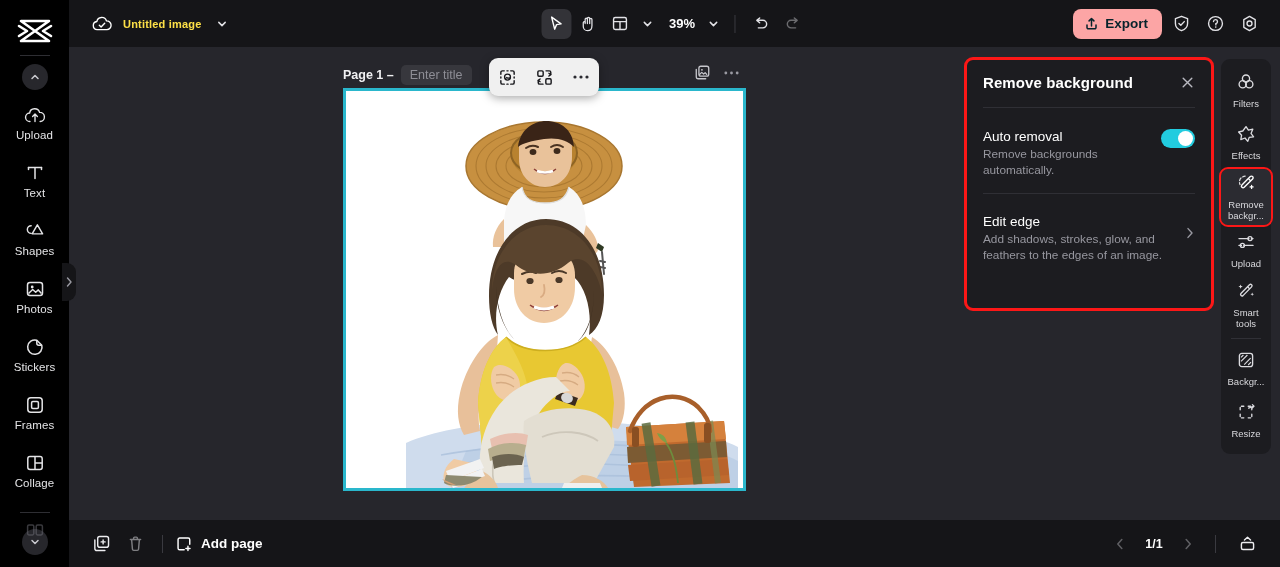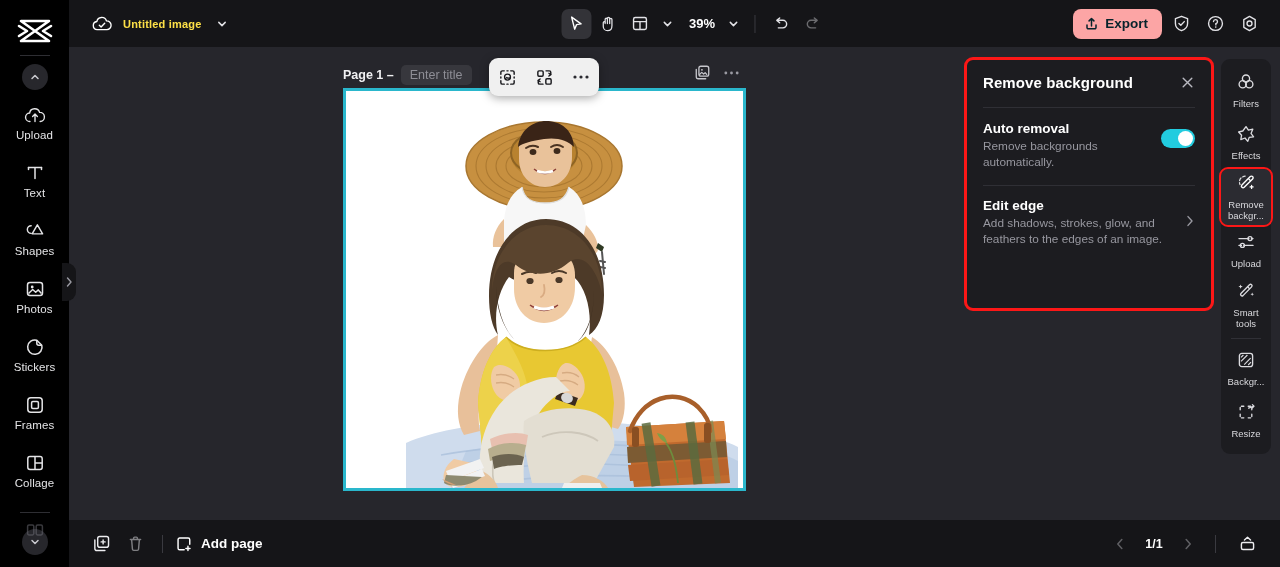--- a/index.html
+++ b/index.html
@@ -52,21 +52,21 @@
   #topbar {
     position: absolute; left: 69px; top: 0; width: 1211px; height: 47px;
     background: #151518;
     display: flex; align-items: center;
     z-index: 15;
   }
   .tb-left { display: flex; align-items: center; gap: 10px; padding-left: 22px; }
   .tb-title { font-size: 11px; font-weight: bold; color: #fde047; letter-spacing: .2px; }
   .tb-center {
     position: absolute; left: 50%; transform: translateX(-50%);
-    display: flex; align-items: center; gap: 2px; margin-left: 20px;
+    display: flex; align-items: center; gap: 2px;
   }
   .tool-btn {
     width: 30px; height: 30px; border-radius: 7px;
     display: flex; align-items: center; justify-content: center; cursor: pointer;
   }
   .tool-btn.active { background: #333338; }
   .chev-btn { width: 20px; height: 28px; display:flex; align-items:center; justify-content:center; cursor:pointer; }
   .zoom-val { font-size: 13px; font-weight: bold; color: #fff; padding: 0 6px 0 10px; }
   .tb-sep { width: 1px; height: 18px; background: #3a3a40; margin: 0 9px; }
   .tb-right {
@@ -124,21 +124,21 @@
     width: 250px; height: 254px;
     background: #1c1c20; border-radius: 9px;
     border: 3px solid #fc1717;
     z-index: 18;
   }
   .panel-inner { padding: 14px 16px 0 16px; }
   .panel-head { display: flex; align-items: flex-start; justify-content: space-between; }
   .panel-title { font-size: 15px; font-weight: bold; color: #ffffff; letter-spacing: .1px; }
   .panel-close { cursor: pointer; padding: 1px 0 0 0; }
   .panel-div { height: 1px; background: #2f2f35; margin: 13px 0 0 0; }
-  .sec-title { font-size: 13.5px; font-weight: bold; color: #ffffff; margin-bottom: 3px; }
+  .sec-title { font-size: 13.5px; font-weight: normal; color: #ffffff; margin-bottom: 3px; margin-top: 8px; }
   .sec-desc { font-size: 11.8px; color: #97979f; line-height: 1.33; max-width: 160px; }
   .row-between { display: flex; align-items: flex-start; justify-content: space-between; }
   .toggle {
     width: 34px; height: 19px; border-radius: 10px; background: #22ccdf;
     position: relative; cursor: pointer; flex: none; margin-top: 8px;
   }
   .toggle .knob {
     position: absolute; right: 2px; top: 2px; width: 15px; height: 15px;
     border-radius: 50%; background: #ffffff;
   }

